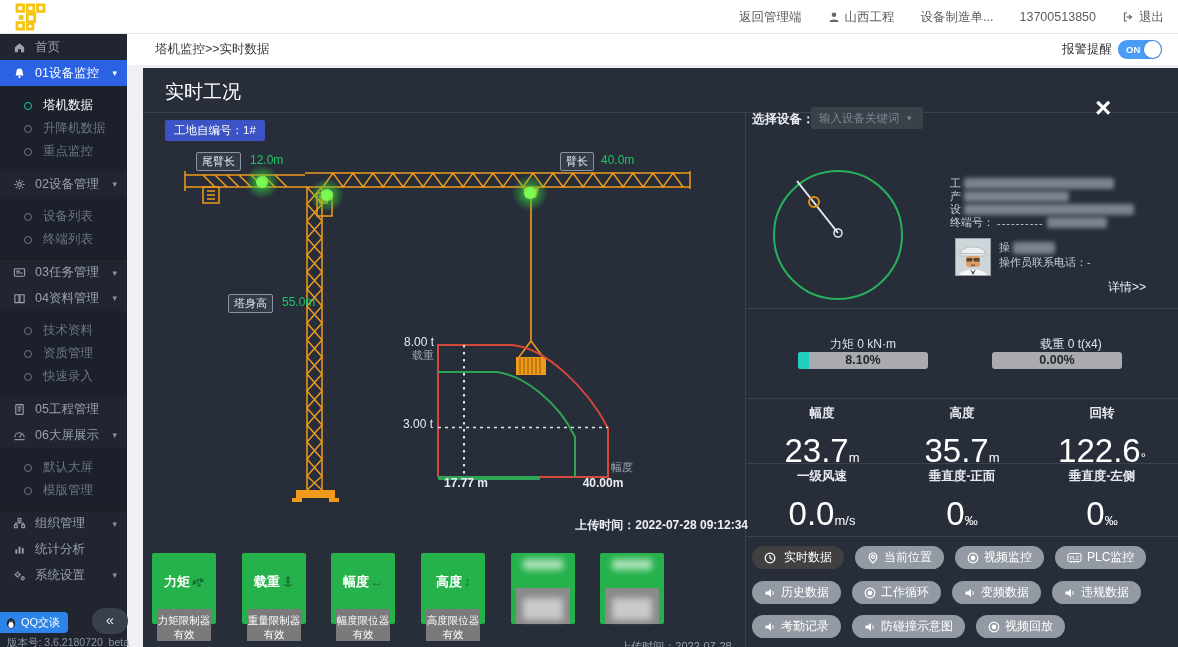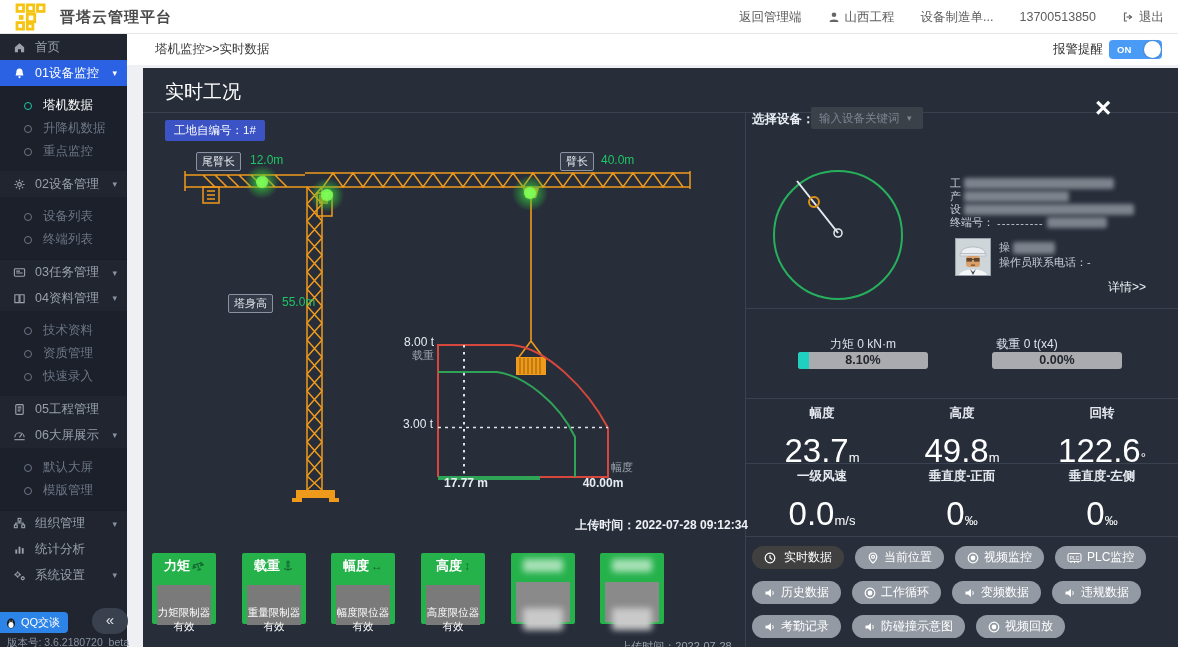--- a/index.html
+++ b/index.html
@@ -41,21 +41,21 @@
     line-height:24px; font-size:15px; cursor:pointer; }
   .version { position:absolute; left:7px; top:602px; font-size:10.5px; color:#8b94a1;
     white-space:nowrap; }
   .sicon { width:13px; height:13px; flex:0 0 auto; }
 
   
   .crumbbar { position:absolute; left:127px; top:34px; right:0; height:31px; background:#fff; }
   .crumb { position:absolute; left:28px; top:0; line-height:31px; font-size:12.5px; color:#3a3a3a; }
   .alarm { position:absolute; right:16px; top:6px; display:flex; align-items:center; gap:6px; }
   .alarm-lbl { font-size:12.5px; color:#333; }
-  .toggle { width:53px; height:19px; border-radius:4px; background:#4a9bf5; position:relative;
+  .toggle { width:44px; height:19px; border-radius:9px; background:#4a9bf5; position:relative;
     cursor:pointer; }
   .toggle .ontxt { position:absolute; left:8px; top:0; line-height:19px; font-size:9.5px;
     font-weight:bold; color:#fff; }
   .toggle .knob { position:absolute; right:1px; top:1px; width:17px; height:17px;
     border-radius:50%; background:#fff; box-shadow:0 0 2px rgba(0,0,0,.35); }
 
   
   .panel { position:absolute; left:143px; top:68px; width:1147px; height:579px;
     background:#272e3a; overflow:hidden; color:#e8ecf2; }
   .panel-title { position:absolute; left:22px; top:11px; font-size:19px; color:#fff; }
@@ -108,25 +108,25 @@
   .pill { display:inline-flex; align-items:center; gap:5px; height:23px; padding:0 12px;
     border:none; border-radius:12px; background:#939aa3; color:#fff; font-size:12px;
     cursor:pointer; font-family:inherit; white-space:nowrap; }
   .pill.active { background:#404040;gap:8px; }
   .pic { width:12px; height:12px; flex:0 0 auto; }
   .pic-plc { width:15px; height:12px; flex:0 0 auto; }
 
   
   .tile { position:absolute; top:485px; width:64px; height:71px; background:#25b24b;
     border-radius:2px; display:flex; flex-direction:column; align-items:center; }
-  .tile-title { margin-top:4px; font-size:13px; font-weight:bold; color:#fff; display:flex;
+  .tile-title { margin-top:20px; font-size:13px; font-weight:bold; color:#fff; display:flex;
     align-items:center; gap:2px; }
   .tile-title .tico { color:#176b32; font-size:12px; font-weight:bold; line-height:1; }
-  .tile-box { margin-top:10px; width:54px; height:40px; background:#7a7a7a; color:#fff;
-    font-size:10.5px; line-height:1.35; text-align:center; padding-top:20px; }
+  .tile-box { margin-top:18px; width:54px; height:40px; background:#7a7a7a; color:#fff;
+    font-size:10.5px; line-height:1.35; text-align:center; padding-top:4px; }
   .blob { border-radius:2px; filter:blur(3px); }
 
   svg { display:block; }
 </style>
 </head>
 <body>
 
 <div class="page">
 
   <div class="hdr">
@@ -134,21 +134,20 @@
       <g fill="none" stroke="#f6c514" stroke-width="3">
         <rect x="2" y="2" width="7" height="7"></rect>
           <rect x="13" y="2" width="7" height="7"></rect>
           <rect x="24" y="2" width="7" height="7"></rect>
         <rect x="13" y="12" width="8" height="8"></rect>
         <rect x="2" y="21" width="7" height="7"></rect>
           <rect x="13" y="22" width="6" height="6"></rect>
       </g>
       <rect x="4" y="13" width="5" height="5" fill="#f6c514"></rect>
     </svg>
-    <div class="hdr-title">晋塔云管理平台</div>
     <div class="hdr-right">
       <span class="hdr-link">
           <span>返回管理端</span>
         </span>
       <span class="hdr-link">
         <svg class="pic" viewBox="0 0 12 12">
             <circle cx="6" cy="3.8" r="2.3" fill="#666"></circle>
             <path d="M1.5 11C1.5 7.8 10.5 7.8 10.5 11Z" fill="#666"></path>
           </svg>
         <span>山西工程</span>
@@ -514,36 +513,36 @@
       </div>
     <div class="det-link">详情&gt;&gt;</div>
 
     <div class="hdiv" style="top:240px;left:602px;width:433px"></div>
 
     <div class="bar-lab" style="left:640px;top:268px">力矩 0 kN·m</div>
     <div class="pbar" style="left:655px;top:284px">
       <span class="fill" style="width: 8.1%;"></span>
       <span class="ptxt">8.10%</span>
     </div>
-    <div class="bar-lab" style="left:804px;top:268px">载重 0 t(x4)</div>
+    <div class="bar-lab" style="left:848px;top:268px">载重 0 t(x4)</div>
     <div class="pbar" style="left:849px;top:284px">
       <span class="fill" style="width: 0%;"></span>
       <span class="ptxt">0.00%</span>
     </div>
 
     <div class="hdiv" style="top:330px;left:602px;width:433px"></div>
 
     <div class="mrow" style="top:337px">
       <div class="mcell">
         <div class="mlab">幅度</div>
         <div class="mval"><span>23.7</span><span class="munit">m</span></div>
       </div>
       <div class="mcell">
         <div class="mlab">高度</div>
-        <div class="mval"><span>49.8</span><span class="munit">m</span></div>
+        <div class="mval"><span>35.7</span><span class="munit">m</span></div>
       </div>
       <div class="mcell">
         <div class="mlab">回转</div>
         <div class="mval"><span>122.6</span><span class="munit">°</span></div>
       </div>
     </div>
 
     <div class="hdiv" style="top:395px;left:602px;width:433px"></div>
 
     <div class="mrow" style="top:400px">

